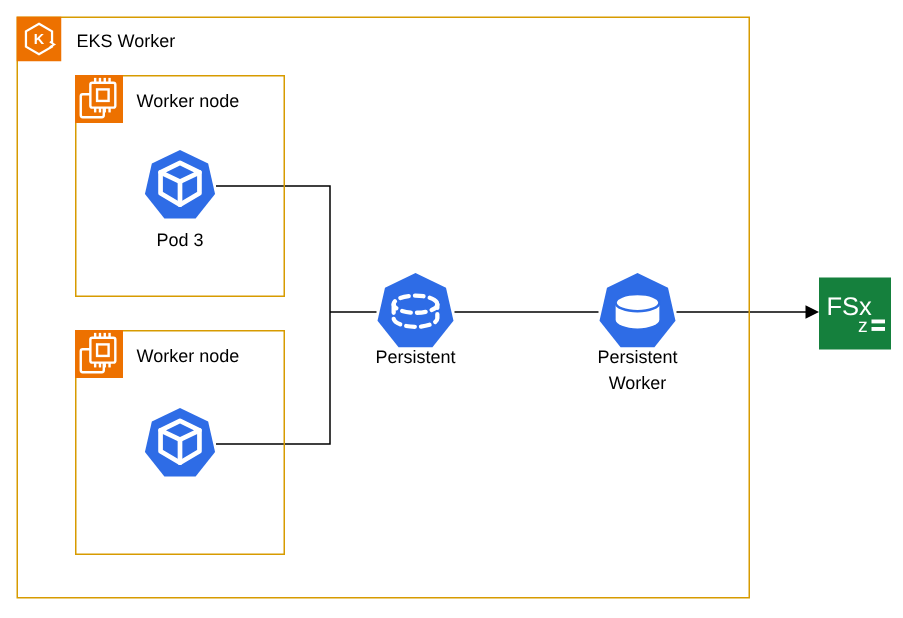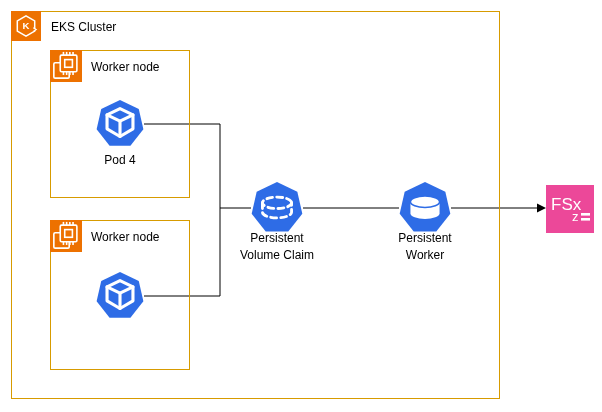--- a/index.html
+++ b/index.html
@@ -22,21 +22,21 @@
   .pod-2{left:96px;top:272px;width:48px;height:48px;}
   .pvc-icon{left:251px;top:182px;width:52px;height:52px;}
   .pv-icon{left:399px;top:182px;width:52px;height:52px;}
 
   .node-label{position:absolute;font-size:12px;color:#000;text-align:center;line-height:17px;}
   .pod1-label{left:72px;top:152px;width:96px;}
   .pod2-label{left:72px;top:325px;width:96px;}
   .pvc-label{left:217px;top:230px;width:120px;}
   .pv-label{left:365px;top:230px;width:120px;}
 
-  .fsx-box{position:absolute;left:546px;top:185px;width:48px;height:48px;background:#ec4899;}
+  .fsx-box{position:absolute;left:546px;top:185px;width:48px;height:48px;background:#15803d;}
 
   .connectors{position:absolute;left:0;top:0;width:602px;height:412px;pointer-events:none;}
 </style>
 </head>
 <body>
 
 <div class="canvas">
 
   <svg class="connectors" viewBox="0 0 602 412">
     <path d="M144 124 H220 V208" fill="none" stroke="#000000" stroke-width="1"></path>
@@ -47,21 +47,21 @@
     <polygon points="537,203.5 546,208 537,212.5" fill="#000000"></polygon>
   </svg>
 
   <div class="group-box cluster-box">
     <svg class="corner-icon" width="30" height="30" viewBox="0 0 100 100">
       <rect x="0" y="0" width="100" height="100" fill="#ED7100"></rect>
       <polygon points="50,16 79,33 79,67 50,84 21,67 21,33" fill="none" stroke="#ffffff" stroke-width="5"></polygon>
       <text x="50" y="61" font-size="32" font-weight="bold" fill="#ffffff" text-anchor="middle" font-family="Liberation Sans, sans-serif">K</text>
       <path d="M74 56 l10 6 -10 6" fill="#ED7100" stroke="#ffffff" stroke-width="4"></path>
     </svg>
-    <span class="group-label cluster-label">EKS Cluster</span>
+    <span class="group-label cluster-label">EKS Worker</span>
   </div>
 
   <div class="group-box worker-box-1">
     <svg class="corner-icon" width="32" height="32" viewBox="0 0 100 100">
       <rect x="0" y="0" width="100" height="100" fill="#ED7100"></rect>
       <rect x="12" y="40" width="48" height="48" rx="4" fill="none" stroke="#ffffff" stroke-width="5"></rect>
       <g stroke="#ffffff" stroke-width="5">
         <line x1="42" y1="6" x2="42" y2="16"></line>
           <line x1="52" y1="6" x2="52" y2="16"></line>
         <line x1="62" y1="6" x2="62" y2="16"></line>
@@ -98,41 +98,40 @@
   </div>
 
   <svg class="node pod-1" viewBox="0 0 100 100">
     <polygon points="50,0 89.1,18.8 98.7,61.1 71.7,95.1 28.3,95.1 1.3,61.1 10.9,18.8" fill="#2E6CE6"></polygon>
     <g fill="none" stroke="#ffffff" stroke-width="6.5" stroke-linejoin="round" stroke-linecap="round">
       <polygon points="50,18 77,31 50,44 23,31"></polygon>
       <path d="M23 31 V60 L50 76 L77 60 V31"></path>
       <line x1="50" y1="44" x2="50" y2="76"></line>
     </g>
   </svg>
-  <div class="node-label pod1-label">Pod 4</div>
+  <div class="node-label pod1-label">Pod 3</div>
 
   <svg class="node pod-2" viewBox="0 0 100 100">
     <polygon points="50,0 89.1,18.8 98.7,61.1 71.7,95.1 28.3,95.1 1.3,61.1 10.9,18.8" fill="#2E6CE6"></polygon>
     <g fill="none" stroke="#ffffff" stroke-width="6.5" stroke-linejoin="round" stroke-linecap="round">
       <polygon points="50,18 77,31 50,44 23,31"></polygon>
       <path d="M23 31 V60 L50 76 L77 60 V31"></path>
       <line x1="50" y1="44" x2="50" y2="76"></line>
     </g>
   </svg>
 
   <svg class="node pvc-icon" viewBox="0 0 100 100">
     <polygon points="50,0 89.1,18.8 98.7,61.1 71.7,95.1 28.3,95.1 1.3,61.1 10.9,18.8" fill="#2E6CE6"></polygon>
     <g fill="none" stroke="#ffffff" stroke-width="5.5" stroke-dasharray="11 8" stroke-linecap="round">
       <ellipse cx="50" cy="40" rx="28" ry="11"></ellipse>
       <path d="M22 40 V58 A28 11 0 0 0 78 58 V40"></path>
     </g>
   </svg>
   <div class="node-label pvc-label">
     <div>Persistent</div>
-    <div>Volume Claim</div>
   </div>
 
   <svg class="node pv-icon" viewBox="0 0 100 100">
     <polygon points="50,0 89.1,18.8 98.7,61.1 71.7,95.1 28.3,95.1 1.3,61.1 10.9,18.8" fill="#2E6CE6"></polygon>
     <path d="M22 38 V60 A28 11 0 0 0 78 60 V38 Z" fill="#ffffff"></path>
     <ellipse cx="50" cy="38" rx="28" ry="11" fill="#ffffff" stroke="#2E6CE6" stroke-width="3"></ellipse>
   </svg>
   <div class="node-label pv-label">
     <div>Persistent</div>
     <div>Worker</div>

